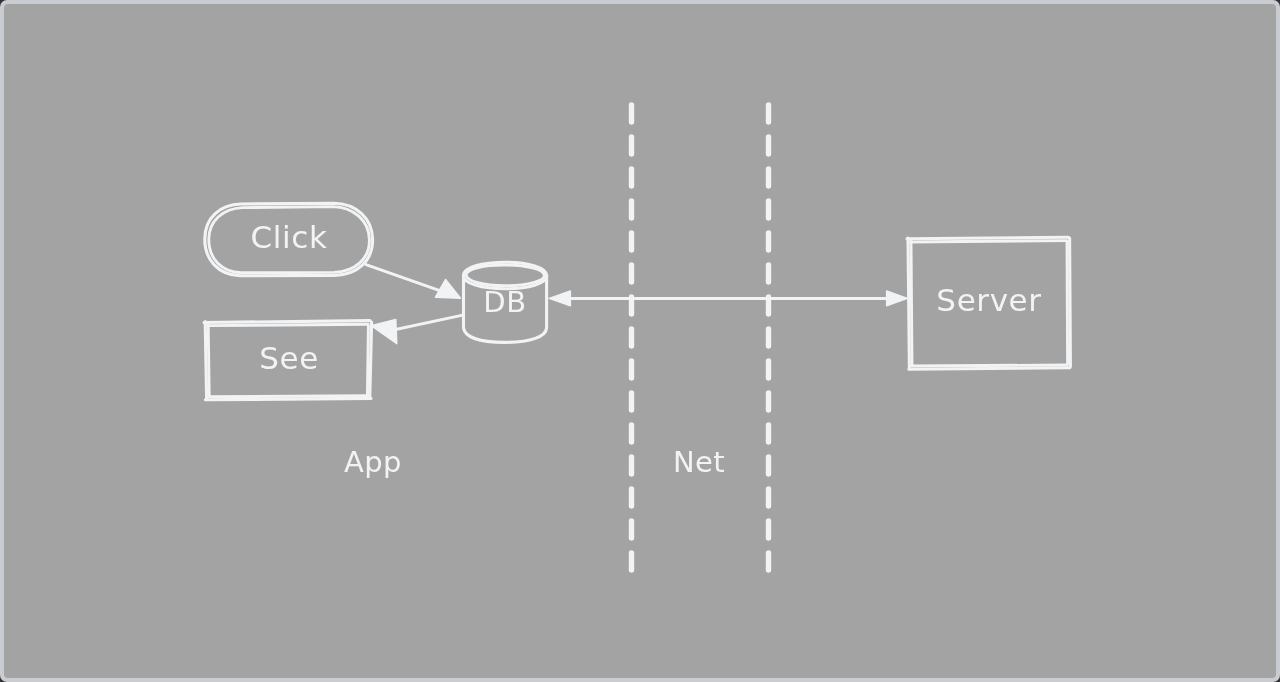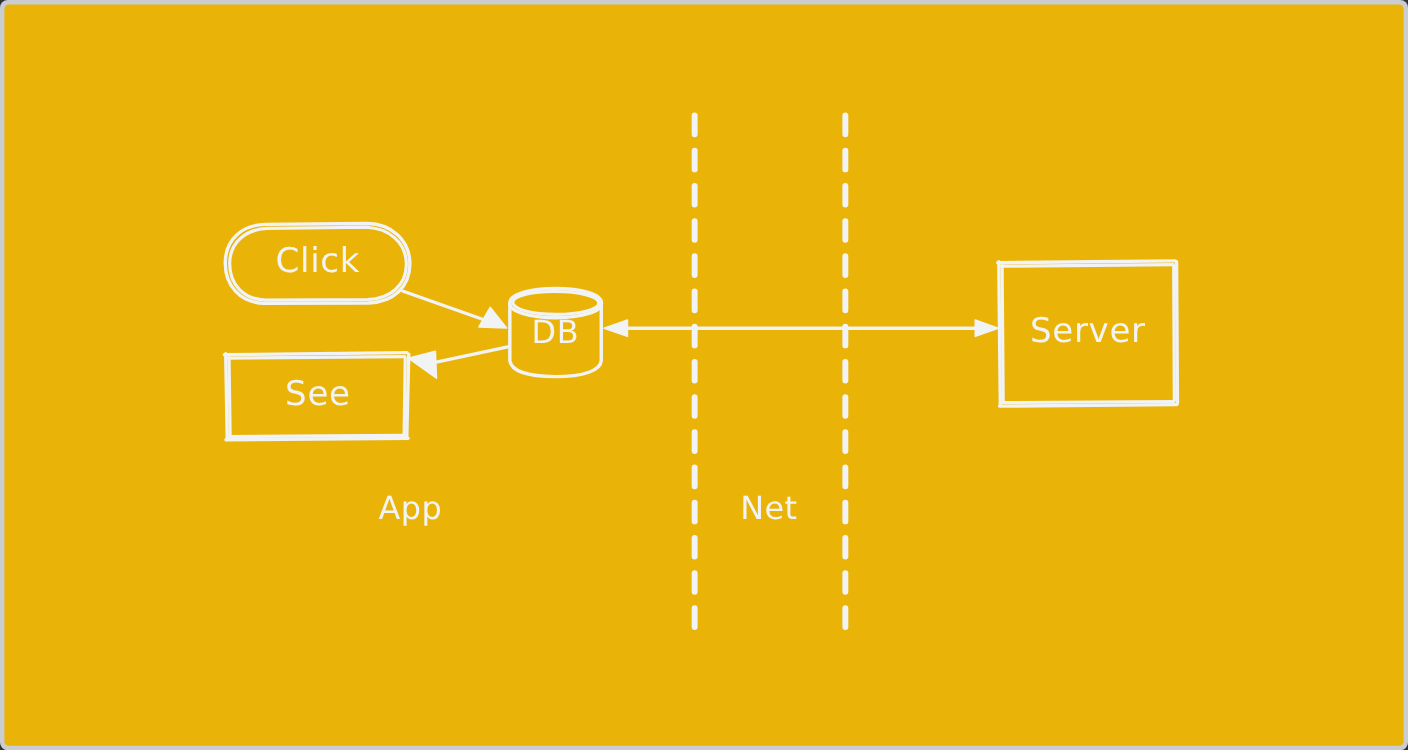--- a/index.html
+++ b/index.html
@@ -20,21 +20,21 @@
     height: 682px;
     box-sizing: border-box;
     background: #c9cdd2;
     padding: 4px;
     border-radius: 7px;
   }
   #canvas-surface {
     position: relative;
     width: 100%;
     height: 100%;
-    background: #eab308;
+    background: #a3a3a3;
     border-radius: 4px;
     overflow: hidden;
   }
   #scene-svg {
     position: absolute;
     left: 0;
     top: 0;
     width: 1272px;
     height: 674px;
     display: block;

